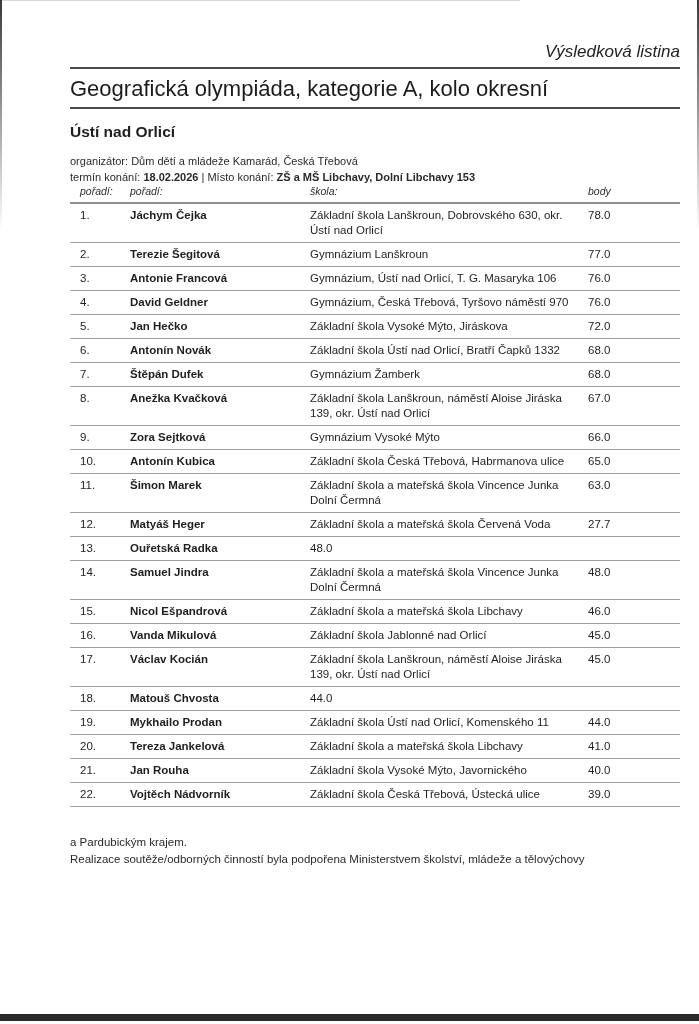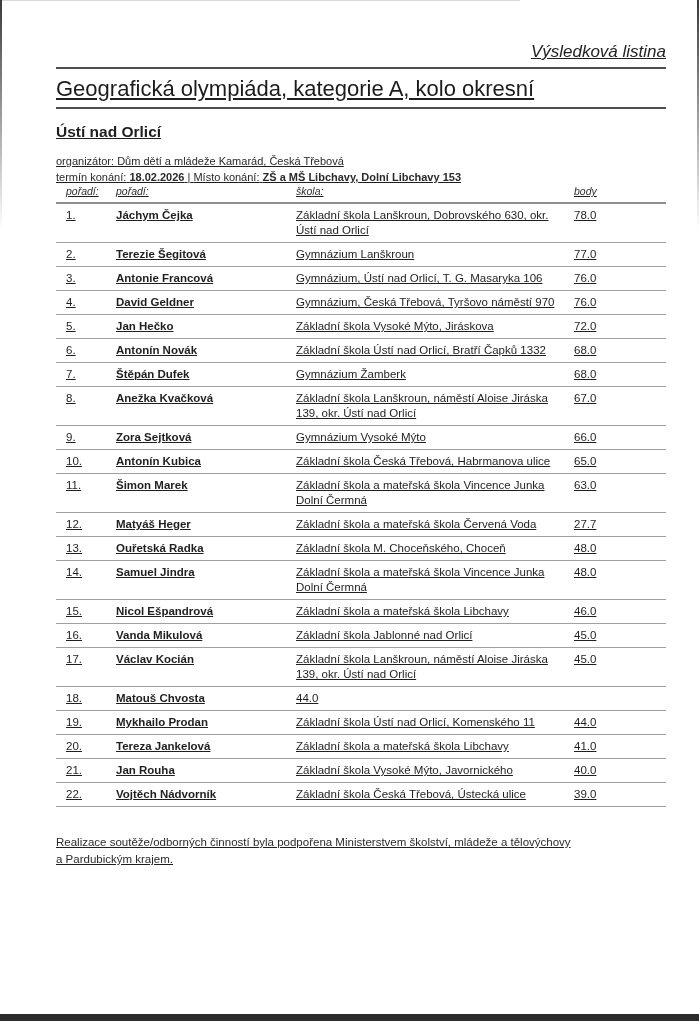--- a/index.html
+++ b/index.html
@@ -8,24 +8,23 @@
     position: relative;
     width: 699px;
     height: 1024px;
     background: #ffffff;
     font-family: "Liberation Sans", "DejaVu Sans", sans-serif;
     color: var(--text, #1f1f1f);
     overflow: hidden;
   }
   .content {
     position: absolute;
-    left: 56px;
+    left: 70px;
     top: 0;
     width: 610px;
-    text-decoration: underline;
   }
   .doc-label {
     margin-top: 42px;
     text-align: right;
     font-style: italic;
     font-size: 17px;
     line-height: 20px;
     color: #222;
   }
   .rule-dark {
@@ -203,21 +202,20 @@
           </div>
           <div class="t-row">
             <span class="c-rank">12.</span>
             <span class="c-name">Matyáš Heger</span>
             <span class="c-school">Základní škola a mateřská škola Červená Voda</span>
             <span class="c-body">27.7</span>
           </div>
           <div class="t-row">
             <span class="c-rank">13.</span>
             <span class="c-name">Ouřetská Radka</span>
-            <span class="c-school">Základní škola M. Choceňského, Choceň</span>
             <span class="c-body">48.0</span>
           </div>
           <div class="t-row">
             <span class="c-rank">14.</span>
             <span class="c-name">Samuel Jindra</span>
             <span class="c-school">Základní škola a mateřská škola Vincence Junka Dolní Čermná</span>
             <span class="c-body">48.0</span>
           </div>
           <div class="t-row">
             <span class="c-rank">15.</span>
@@ -263,19 +261,19 @@
           <div class="t-row">
             <span class="c-rank">22.</span>
             <span class="c-name">Vojtěch Nádvorník</span>
             <span class="c-school">Základní škola Česká Třebová, Ústecká ulice</span>
             <span class="c-body">39.0</span>
           </div>
         </div>
     </div>
 
     <div class="footer">
+      <div>a Pardubickým krajem.</div>
       <div>Realizace soutěže/odborných činností byla podpořena Ministerstvem školství, mládeže a tělovýchovy</div>
-      <div>a Pardubickým krajem.</div>
     </div>
   </div>
 
   <div class="bottom-bar"></div>
 </div>
 
 </body></html>

